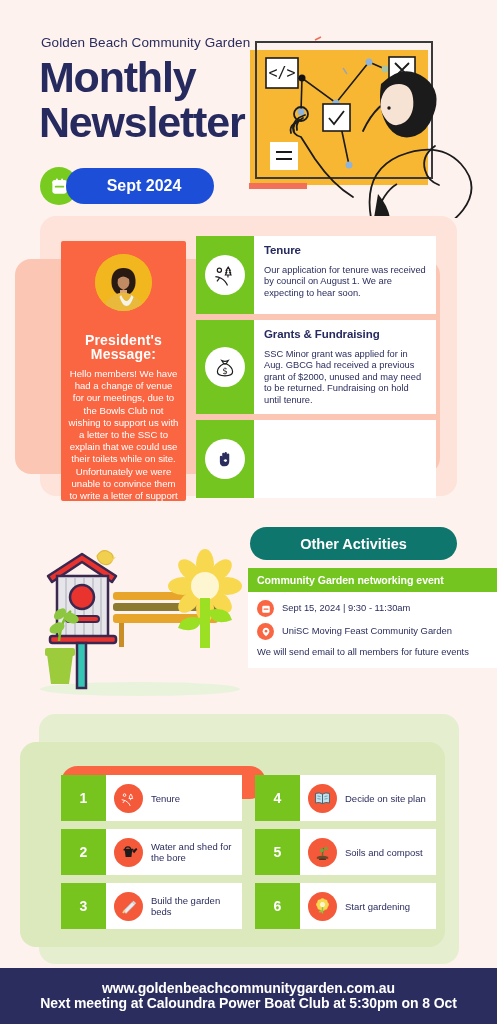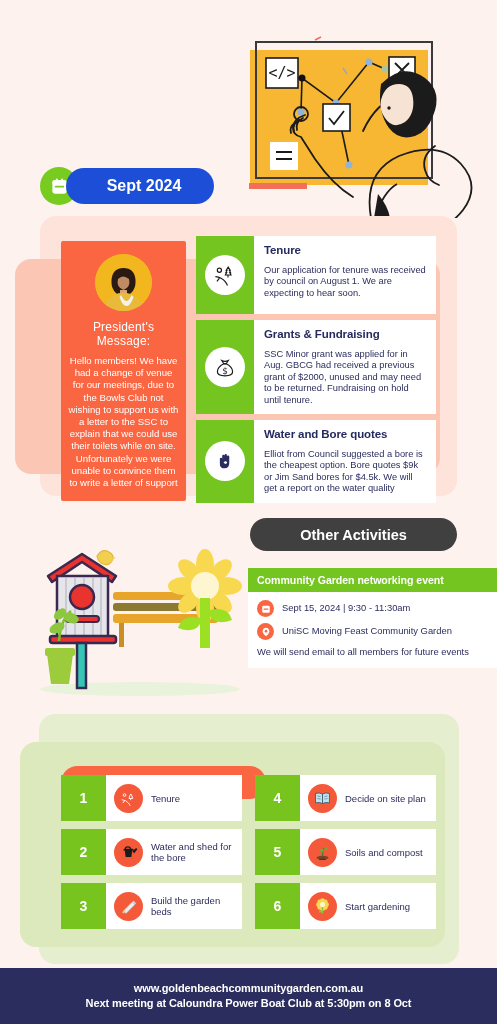--- a/index.html
+++ b/index.html
@@ -51,21 +51,21 @@
   .pres-card {
     position: absolute; left: 61px; top: 241px; width: 125px; height: 260px;
     background: #fa6542; border-radius: 2px;
     padding: 10px 7px; text-align: center; color: #fff;
   }
   .avatar {
     width: 57px; height: 57px; border-radius: 50%;
     margin: 3px auto 0; background: #f2b61f; overflow: hidden; position: relative;
   }
   .pres-title {
-    margin-top: 9px; font-size: 12px; font-weight: normal; line-height: 14px;
+    margin-top: 22px; font-size: 14px; font-weight: bold; line-height: 14px;
     letter-spacing: .2px;
   }
   .pres-body {
     margin-top: 7px; font-size: 9.6px; line-height: 12.2px; color: #fff;
   }
   .news-list { position: absolute; left: 196px; top: 236px; width: 240px; }
   .news-card {
     display: flex; background: #fff; margin-bottom: 6px; min-height: 78px;
   }
   .news-icon-box {
@@ -77,22 +77,22 @@
     display: flex; align-items: center; justify-content: center;
   }
   .news-text { padding: 8px 9px 8px 10px; }
   .news-h { font-size: 11.5px; font-weight: bold; color: #262a5e; letter-spacing: -.1px; }
   .news-p { margin-top: 9px; font-size: 9.3px; line-height: 11.4px; color: #2b2d5e; }
 
   
   .act-wrap { position: relative; height: 200px; }
   .garden-art { position: absolute; left: 35px; top: 32px; width: 220px; height: 150px; }
   .act-pill {
-    position: absolute; left: 250px; top: 4px; width: 207px; height: 33px;
-    border-radius: 17px; background: #404040; color: #fff;
+    position: absolute; left: 250px; top: 13px; width: 207px; height: 33px;
+    border-radius: 17px; background: #0f766e; color: #fff;
     font-weight: bold; font-size: 14.5px;
     display: flex; align-items: center; justify-content: center;
   }
   .event-card { position: absolute; left: 248px; top: 54px; width: 252px; }
   .event-head {
     background: #74c520; color: #fff; font-weight: bold; font-size: 10.6px;
     padding: 6px 9px; letter-spacing: -.05px;
   }
   .event-body { background: #fff; padding: 8px 9px 10px; }
   .event-row { display: flex; align-items: flex-start; margin-bottom: 6px; }
@@ -135,29 +135,34 @@
     display: flex; align-items: center; justify-content: center; margin-right: 8px;
   }
   .step-lbl { font-size: 9.5px; line-height: 11px; color: #2b2d5e; }
 
   
   .footer {
     position: absolute; left: 0; bottom: 0; width: 497px; height: 56px;
     background: #2b2d5e; color: #fff;
     display: flex; flex-direction: column; align-items: center; justify-content: center;
   }
-  .footer-line { font-size: 11px; font-weight: bold; line-height: 15px; letter-spacing: -.1px; }
+  .footer-line { font-size: 14px; font-weight: bold; line-height: 15px; letter-spacing: -.1px; }
 </style>
 </head>
 <body>
 
 <div class="page">
 
   <div class="header">
-
+    <div class="org-name">Golden Beach Community Garden</div>
+
+    <div class="big-title">
+      <div>Monthly</div>
+      <div>Newsletter</div>
+    </div>
 
     <div class="date-row">
       <div class="cal-badge">
         <svg width="19" height="19" viewBox="0 0 24 24">
           <rect x="3" y="4" width="18" height="17" rx="3" fill="#fff"></rect>
           <rect x="3" y="4" width="18" height="5" rx="2.5" fill="#fff"></rect>
           <rect x="6" y="11" width="12" height="2.4" rx="1.2" fill="#77cc1f"></rect>
           <rect x="7.5" y="1.8" width="2.4" height="4" rx="1.2" fill="#fff"></rect>
           <rect x="14.1" y="1.8" width="2.4" height="4" rx="1.2" fill="#fff"></rect>
         </svg>
@@ -276,24 +281,20 @@
     </div>
 
     <div class="news-card">
       <div class="news-icon-box">
         <div class="news-icon-circle">
           <svg width="22" height="22" viewBox="0 0 30 30">
             <path d="M8 16 l0 -4 a1.6 1.6 0 0 1 3.2 0 l0 -4 a1.6 1.6 0 0 1 3.2 0 l0 -1 a1.6 1.6 0 0 1 3.2 0 l0 2 a1.6 1.6 0 0 1 3.2 0 l0 9 q0 7 -6.4 7 q-6.4 0 -6.4 -6 z" fill="#2b2d5e"></path>
             <path d="M13 17 q3 -3 5 0 q-2 4 -5 0 z" fill="#fff"></path>
           </svg>
         </div>
-      </div>
-      <div class="news-text">
-        <div class="news-h">Water and Bore quotes</div>
-        <div class="news-p">Elliot from Council suggested a bore is the cheapest option. Bore quotes $9k or Jim Sand bores for $4.5k. We will get a report on the water quality</div>
       </div>
     </div>
 
   </div>
 
   <div class="act-wrap">
     <div class="garden-art">
       <svg viewBox="0 0 220 150" width="220" height="150">
         <ellipse cx="105" cy="143" rx="100" ry="7" fill="#e9f2db"></ellipse>
 

